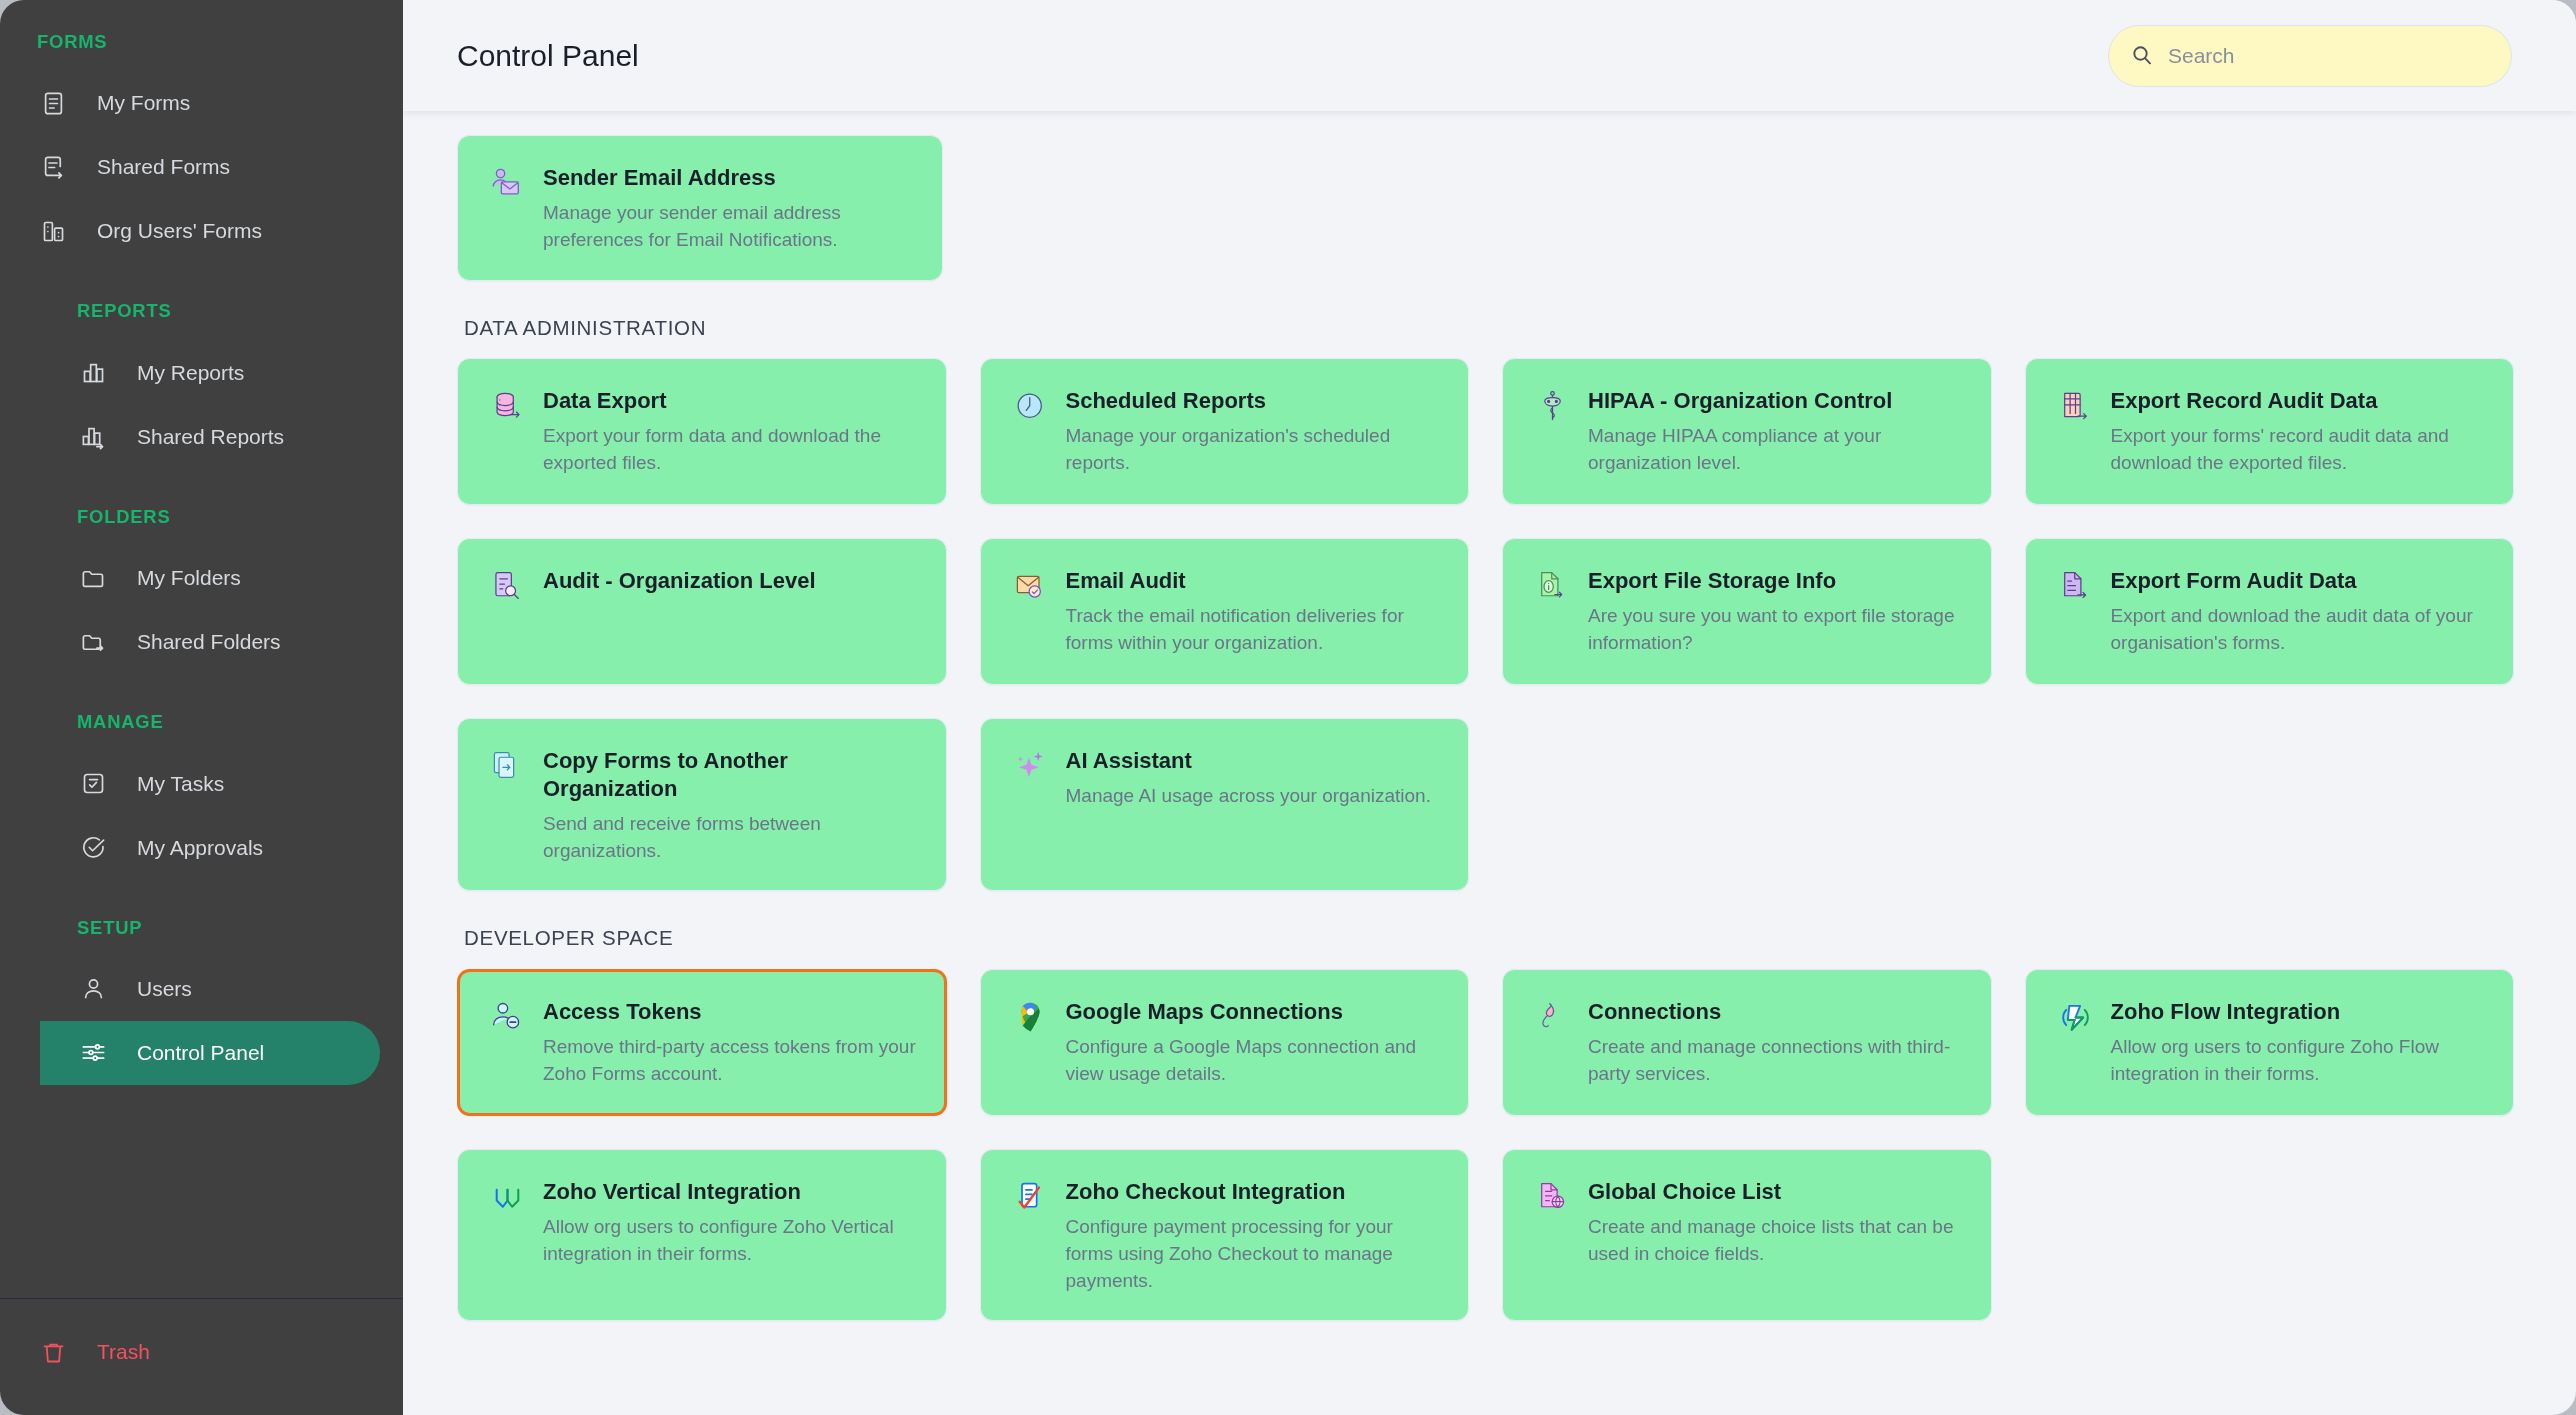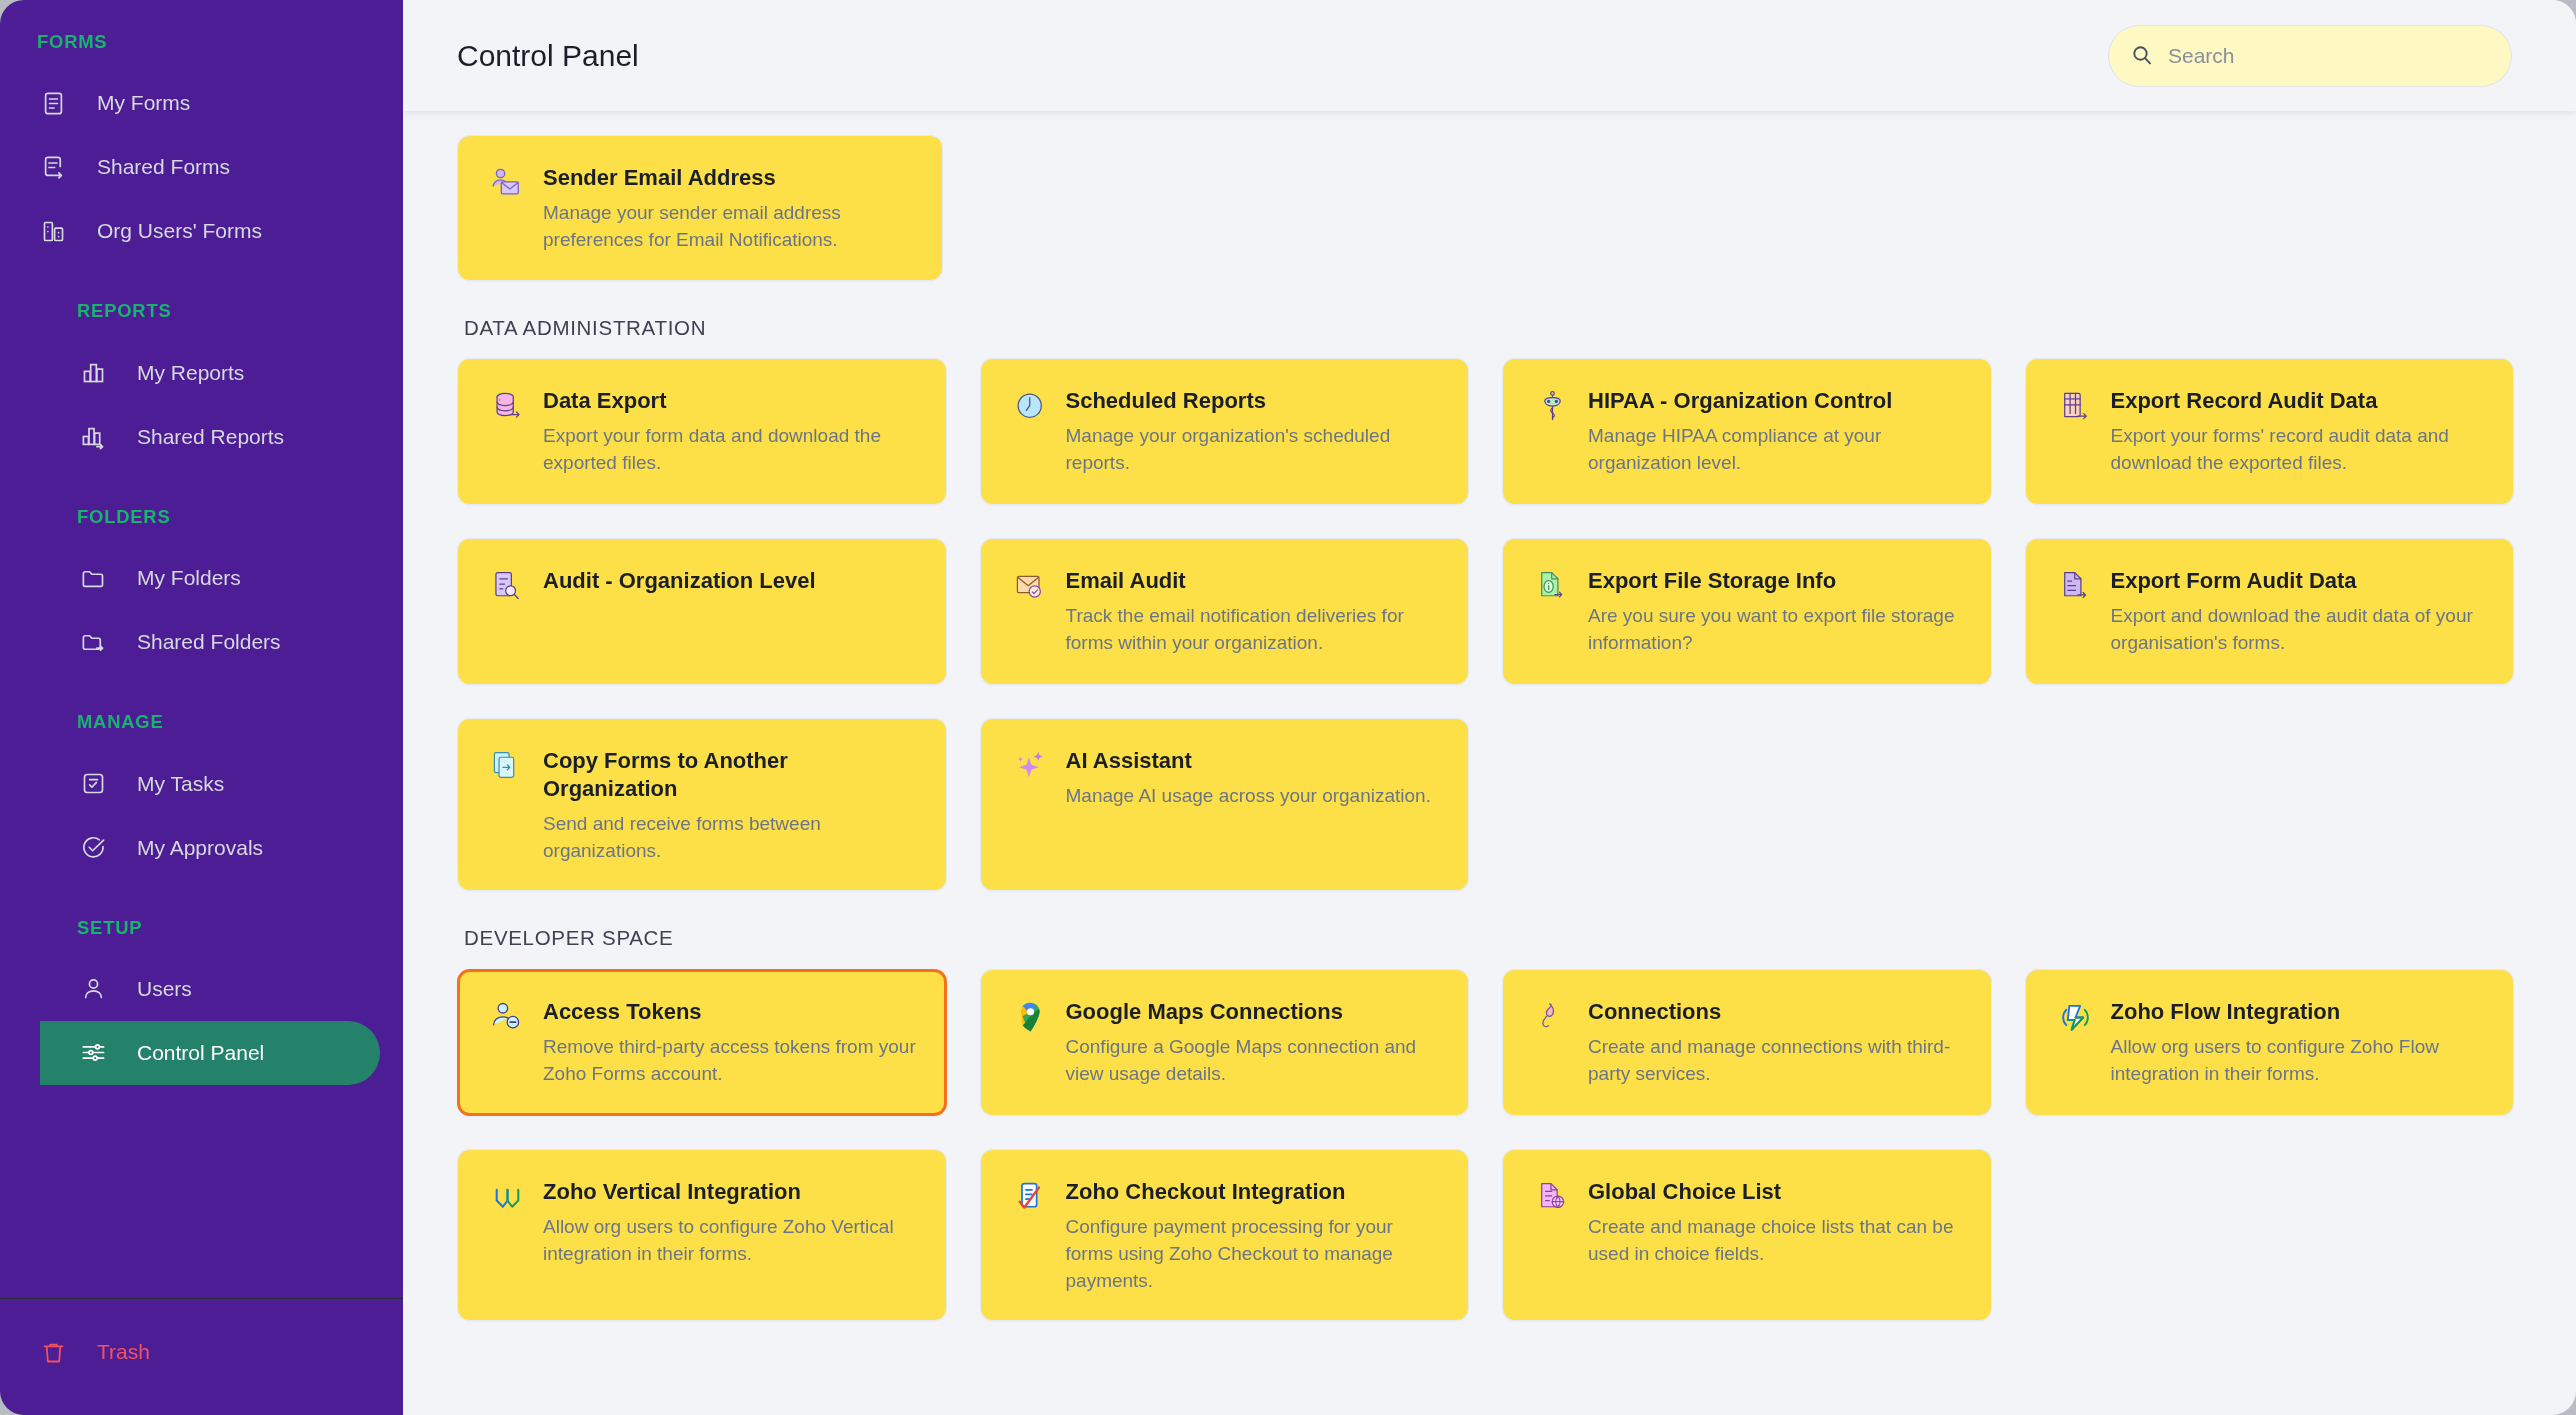--- a/index.html
+++ b/index.html
@@ -13,21 +13,21 @@
     position: absolute; left: 0; top: 0;
     width: 2576px; height: 1415px;
     display: flex;
     background: #b9bcc2;
   }
 
   
   .sidebar {
     position: relative;
     width: 403px; height: 1415px;
-    background: #4c1d95;
+    background: #404040;
     border-radius: 24px 0 0 24px;
     display: flex; flex-direction: column;
     flex: 0 0 403px;
     overflow: hidden;
   }
   .sidebar-scroll {
     flex: 1 1 auto;
     padding-top: 31px;
     overflow: hidden;
   }
@@ -126,21 +126,21 @@
   .sec-spacer { height: 35px; }
 
   .grid {
     display: grid;
     grid-template-columns: repeat(4, 1fr);
     gap: 33px 33px;
   }
   .grid.single { display: block; }
 
   .card {
-    background: #fde047;
+    background: #86efac;
     border: 1.4px solid #e4ebf4;
     border-radius: 12.7px;
     min-height: 147px;
     padding: 28px 27px 25.4px 31px;
     display: flex;
     gap: 17px;
     cursor: pointer;
     box-shadow: 0 0.7px 1.4px rgba(60,70,95,0.04);
   }
   .grid.single .card { width: 486px; min-height: 121px; }

